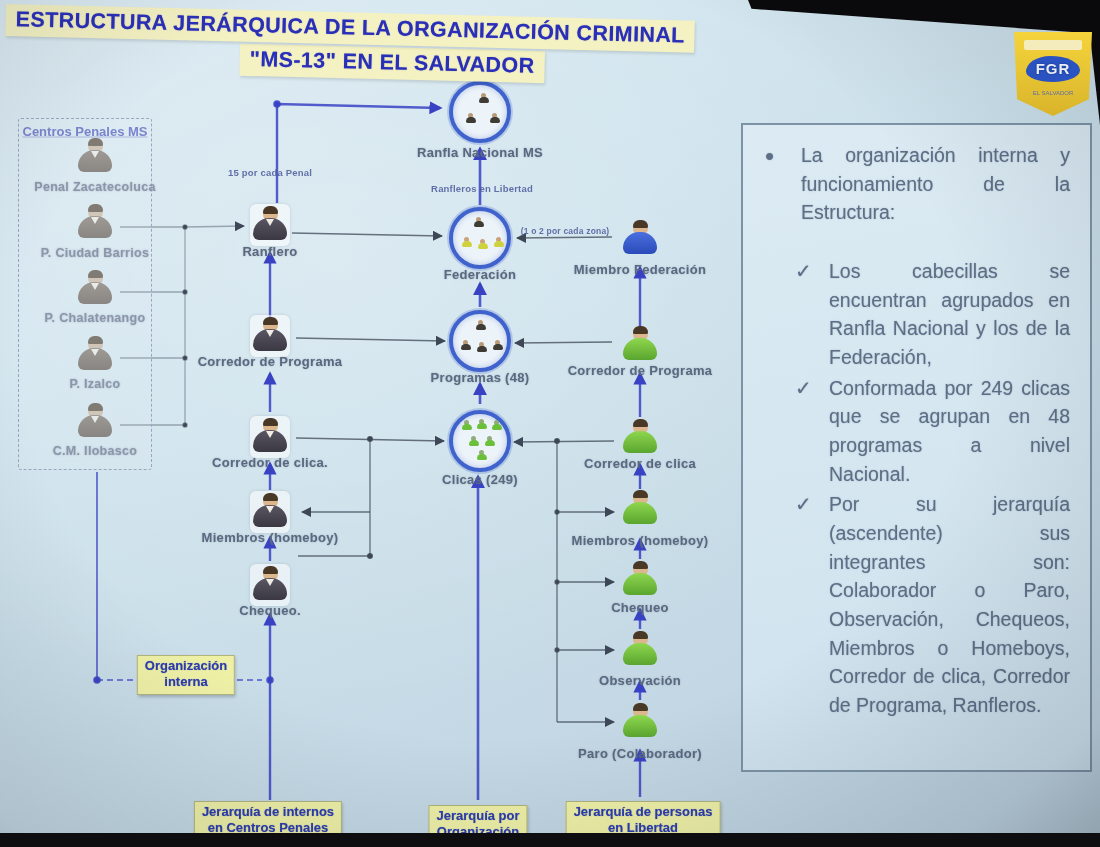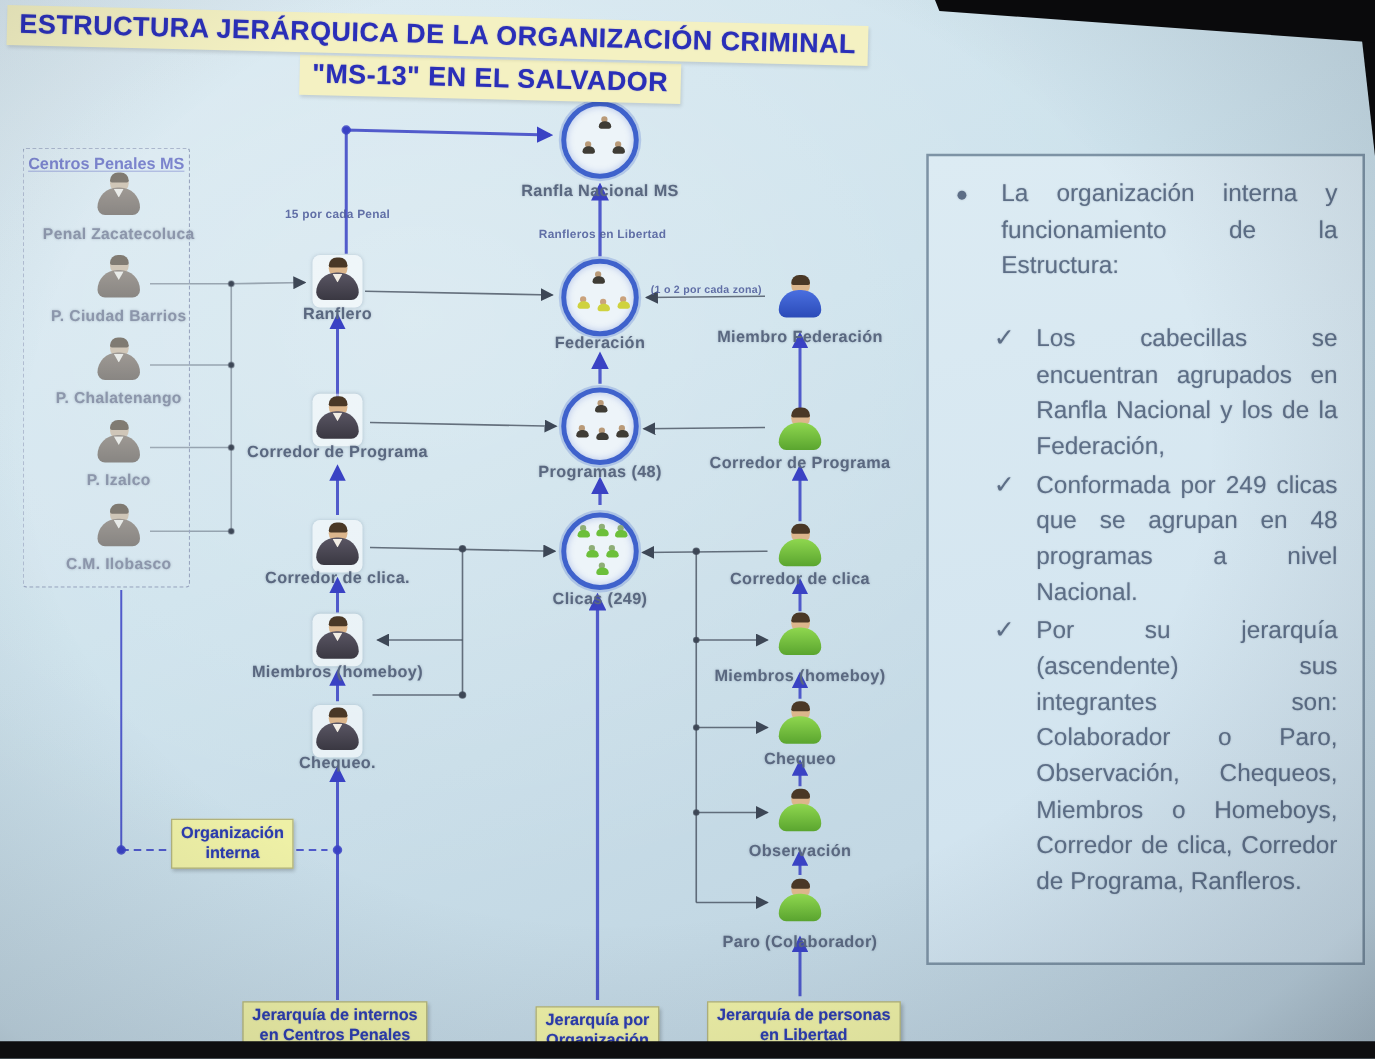--- a/index.html
+++ b/index.html
@@ -100,20 +100,27 @@
 </head>
 <body>
 
 <div class="photo">
 
   <div class="title-wrap">
     <span class="title-line">ESTRUCTURA JERÁRQUICA DE LA ORGANIZACIÓN CRIMINAL</span>
     <span class="title-line title-line2">"MS-13" EN EL SALVADOR</span>
   </div>
 
+  <div class="logo">
+    <div class="shield"></div>
+    <div class="band"></div>
+    <div class="map"></div>
+    <div class="fgr">FGR</div>
+    <div class="motto">EL SALVADOR</div>
+  </div>
 
   <svg class="connectors" width="1100" height="847">
     <defs>
       <marker id="ab" viewBox="0 0 10 10" refX="9" refY="5" markerWidth="8" markerHeight="8" orient="auto-start-reverse">
         <path d="M0,0 L10,5 L0,10 z" fill="#3d4756"></path>
       </marker>
       <marker id="abl" viewBox="0 0 10 10" refX="8" refY="5" markerWidth="5.5" markerHeight="5.5" orient="auto-start-reverse">
         <path d="M0,0 L10,5 L0,10 z" fill="#3a42c4"></path>
       </marker>
     </defs>

